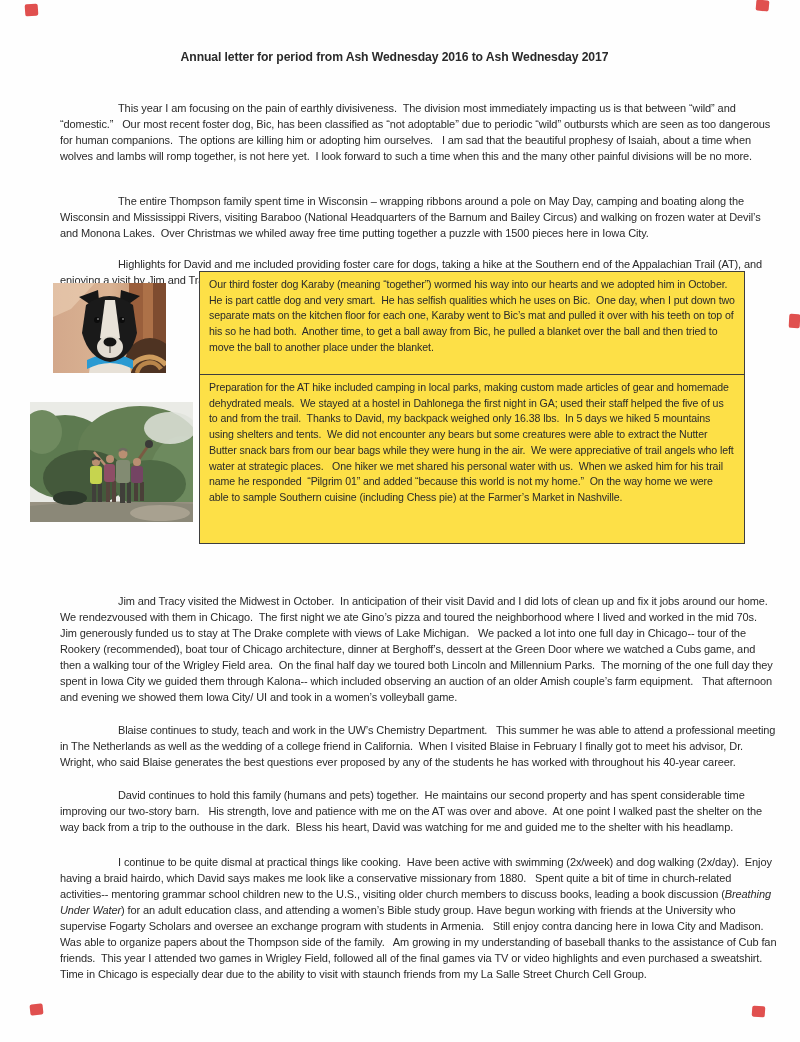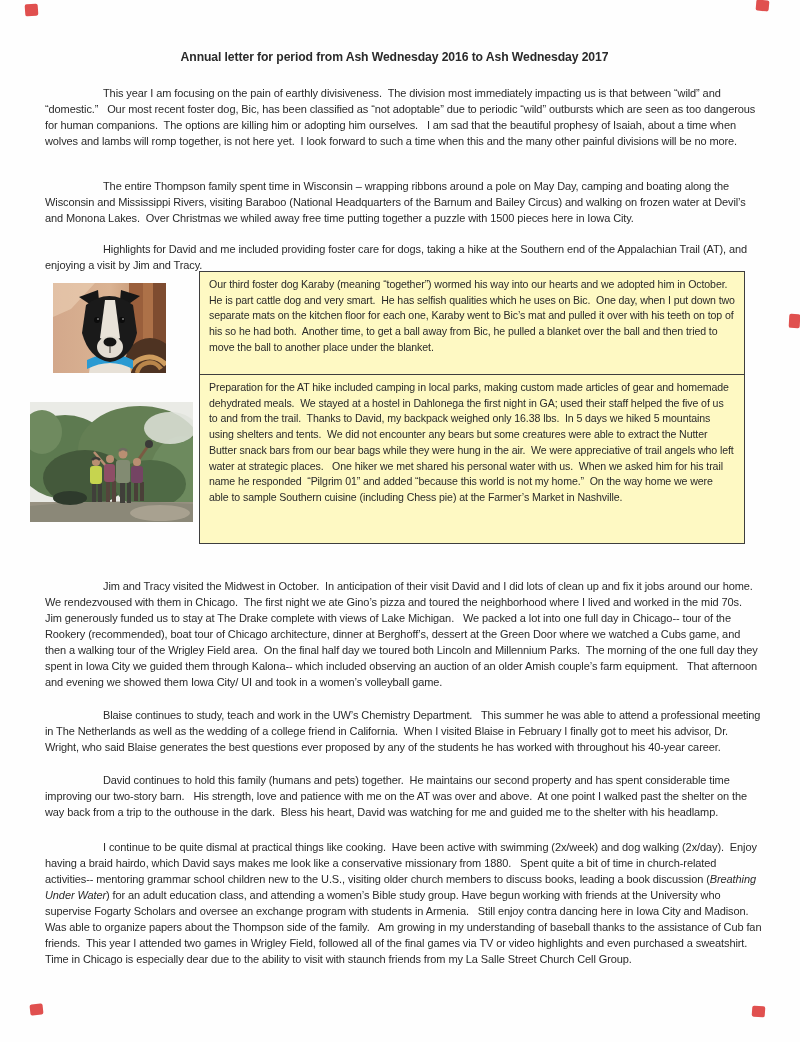--- a/index.html
+++ b/index.html
@@ -7,27 +7,27 @@
     width:800px; height:1042px; position:relative; overflow:hidden;
     background:#fefefe; color:#2a2a2a;
     font-family:"Liberation Sans", sans-serif;
   }
   .title {
     position:absolute; top:50px; left:0; width:789px;
     text-align:center; font-weight:bold; font-size:12.2px; margin:0;
     letter-spacing:-0.1px;
   }
   .para {
-    position:absolute; left:44px; width:717px; margin:1px;
+    position:absolute; left:44px; width:717px; margin:16px;
     font-size:11px; line-height:16px; letter-spacing:-0.1px;
     white-space:pre-wrap; text-indent:58px;
   }
   .tbox {
     position:absolute; left:199px; width:546px; box-sizing:border-box;
-    border:1.3px solid #3e3e3e; background:#fef9c3;
+    border:1.3px solid #3e3e3e; background:#fde047;
     padding:5px 9px 7px 9px;
   }
   .tbox p {
     margin:0; font-size:10.6px; line-height:15.7px; letter-spacing:-0.1px;
     white-space:pre-wrap;
   }
   .photo { position:absolute; display:block; }
   .scanmark { position:absolute; background:#dd4140; opacity:.92; border-radius:2px; }
   .m-tl { left:25px; top:4px;    width:13px; height:12px; transform:rotate(-4deg); }
   .m-tr { left:756px; top:0px;   width:13px; height:11px; transform:rotate(5deg); }

